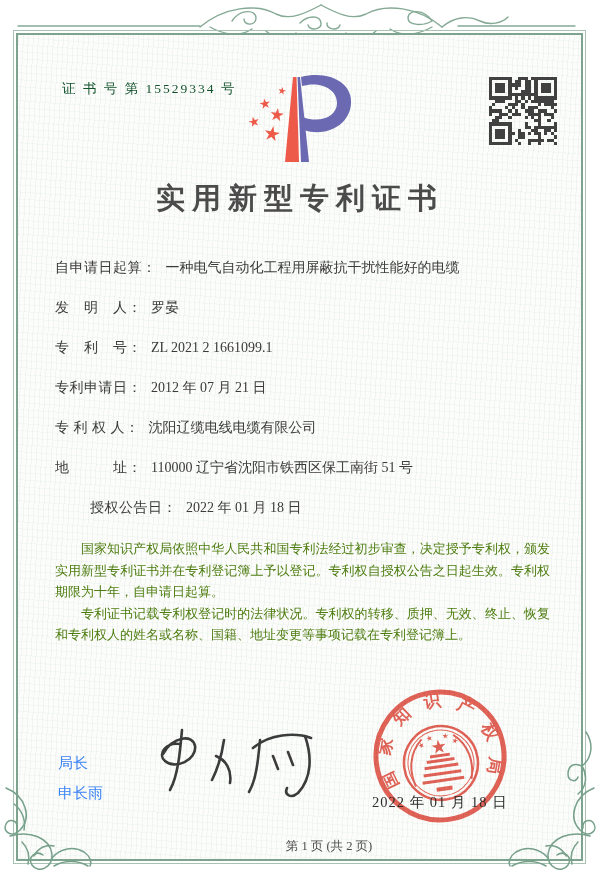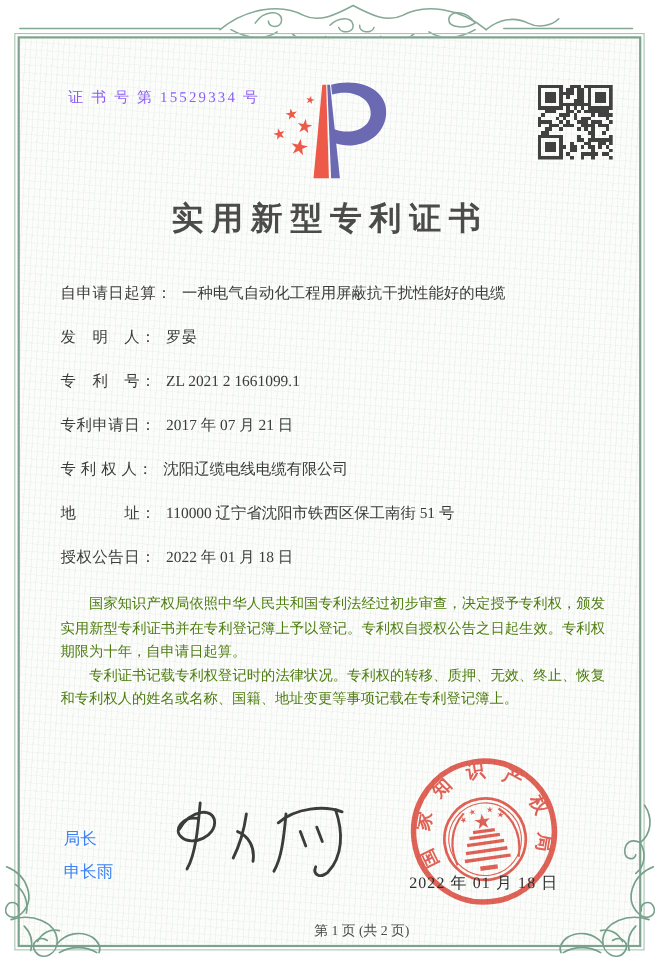--- a/index.html
+++ b/index.html
@@ -9,33 +9,33 @@
   
   .frame-outer{position:absolute;left:13px;top:30px;right:14px;bottom:16px;
     border:1px solid #a9c3b2;}
   .frame-inner{position:absolute;left:2px;top:2px;right:2px;bottom:2px;
     border:2px solid #7da28e;
     background:
       repeating-linear-gradient(93deg, rgba(140,180,160,0.10) 0 1px, transparent 1px 5px),
       repeating-linear-gradient(4deg, rgba(140,180,160,0.07) 0 1px, transparent 1px 7px),
       #fcfdfb;}
 
-  .cert-no{position:absolute;left:62px;top:80px;font-size:13.5px;letter-spacing:2px;color:#8b5cf6;}
+  .cert-no{position:absolute;left:62px;top:80px;font-size:13.5px;letter-spacing:2px;color:#14532d;}
 
   .logo{position:absolute;left:231px;top:70px;width:140px;height:102px;}
   .qr{position:absolute;left:489px;top:77px;width:68px;height:68px;}
 
   .title{position:absolute;left:0;top:179px;width:100%;text-align:center;
     font-size:29px;font-weight:600;letter-spacing:7px;color:#4b4b4b;}
 
   .content{position:absolute;left:55px;right:50px;top:258px;font-size:14px;color:#3b3b3b;}
   .row{line-height:19px;margin-bottom:21px;white-space:nowrap;}
   .row .lbl{letter-spacing:0.5px;}
   .row .val{margin-left:9px;text-align:right;}
-  .row7{position:relative;}
+  .row7{position:relative;margin-left:35px;}
   .grant-no{position:absolute;left:228px;top:0;}
 
   .paras{margin-top:13px;font-size:13px;line-height:21.5px;color:#4d7c0f;}
   .paras p{margin:0;text-indent:2em;text-align:justify;}
 
   .commissioner{position:absolute;left:58px;top:748px;font-size:15px;line-height:30px;color:#3b82f6;}
   .signature{position:absolute;left:135px;top:722px;width:190px;height:88px;}
 
   .seal{position:absolute;left:355px;top:671px;width:170px;height:170px;opacity:.92;
     mix-blend-mode:multiply;transform:rotate(-8deg);}
@@ -369,21 +369,21 @@
     <div class="row">
       <span class="lbl">自申请日起算：</span><span class="val">一种电气自动化工程用屏蔽抗干扰性能好的电缆</span>
     </div>
     <div class="row">
       <span class="lbl">发　明　人：</span><span class="val">罗晏</span>
     </div>
     <div class="row">
       <span class="lbl">专　利　号：</span><span class="val">ZL 2021 2 1661099.1</span>
     </div>
     <div class="row">
-      <span class="lbl">专利申请日：</span><span class="val">2017 年 07 月 21 日</span>
+      <span class="lbl">专利申请日：</span><span class="val">2012 年 07 月 21 日</span>
     </div>
     <div class="row">
       <span class="lbl">专 利 权 人：</span><span class="val">沈阳辽缆电线电缆有限公司</span>
     </div>
     <div class="row">
       <span class="lbl">地　　　址：</span><span class="val">110000 辽宁省沈阳市铁西区保工南街 51 号</span>
     </div>
     <div class="row row7">
       <span class="lbl">授权公告日：</span><span class="val">2022 年 01 月 18 日</span>
     </div>

